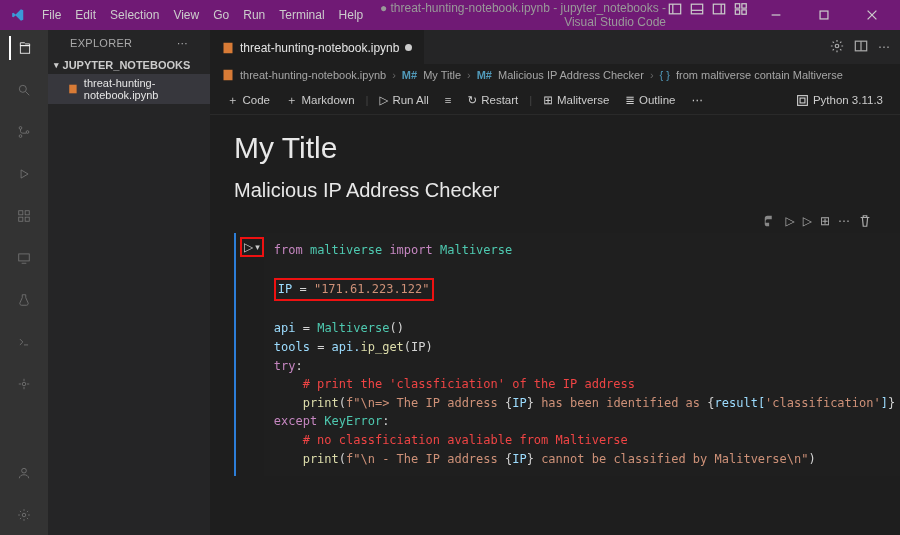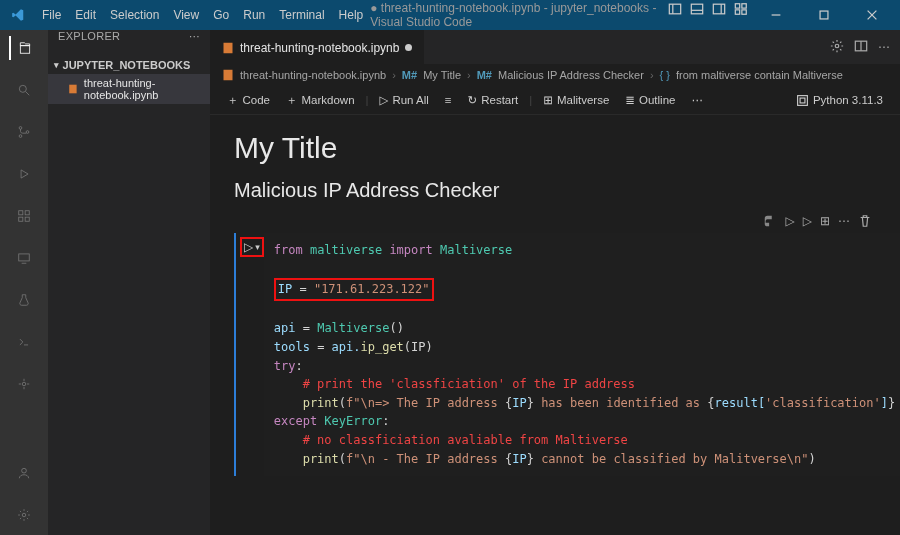--- a/index.html
+++ b/index.html
@@ -1,29 +1,29 @@
 <!DOCTYPE html>
 <html><head>
 <meta charset="utf-8">
 <style>
 html,body{margin:0;padding:0;width:900px;height:535px;background:#1e1e1e;color:#ccc;font-family:"Segoe UI",Arial,sans-serif;font-size:12px;overflow:hidden}
-.titlebar{height:30px;background:#0c4a6e;display:flex;align-items:center;-webkit-user-select:none}
+.titlebar{height:30px;background:#701a75;display:flex;align-items:center;-webkit-user-select:none}
 .titlebar .logo{width:35px;display:flex;justify-content:center}
 .titlebar .menus{display:flex}
 .titlebar .menuitem{padding:0 7px;height:30px;display:flex;align-items:center;color:#ccc;cursor:default}
-.titlebar .center{flex:1;text-align:left;color:#999;font-size:12px}
+.titlebar .center{flex:1;text-align:right;color:#999;font-size:12px}
 .titlebar .winbtns{display:flex;gap:4px;padding-right:6px}
 .iconbtn{width:18px;height:18px;display:flex;align-items:center;justify-content:center;color:#ccc}
 .winctrl{width:44px;height:30px;display:flex;align-items:center;justify-content:center;color:#ccc}
 .body{display:flex;height:505px}
 .activity{width:48px;background:#333333;display:flex;flex-direction:column;align-items:center;padding-top:6px;gap:18px}
 .activity .aicon{width:24px;height:24px;color:#777;display:flex;align-items:center;justify-content:center}
 .activity .aicon.active{color:#fff;border-left:2px solid #fff;margin-left:-2px;padding-left:2px}
 .sidebar{width:162px;background:#252526;display:flex;flex-direction:column}
-.sidebar .hdr{height:26px;display:flex;align-items:flex-start;justify-content:space-between;padding:0 10px;color:#aaa;font-size:11px;letter-spacing:.3px}
+.sidebar .hdr{height:26px;display:flex;align-items:center;justify-content:space-between;padding:0 22px;color:#aaa;font-size:11px;letter-spacing:.3px}
 .sidebar .section{padding:3px 6px;color:#ccc;font-size:11px;font-weight:600;display:flex;align-items:center;gap:4px}
 .sidebar .file{padding:3px 6px 3px 20px;background:#37373d;color:#e5e5e5;display:flex;align-items:center;gap:6px}
 .editor{flex:1;background:#1e1e1e;display:flex;flex-direction:column;min-width:0}
 .tabs{height:34px;background:#252526;display:flex;align-items:stretch}
 .tab{background:#1e1e1e;display:flex;align-items:center;padding:0 12px;gap:6px;color:#e5e5e5;border-top:1px solid #1e1e1e}
 .tab .dot{width:7px;height:7px;border-radius:50%;background:#ccc}
 .tabactions{margin-left:auto;display:flex;align-items:center;gap:10px;padding-right:10px;color:#aaa}
 .crumbs{height:22px;display:flex;align-items:center;gap:6px;padding:0 12px;color:#a6a6a6;font-size:11px}
 .crumbs .sep{color:#666}
 .nbtoolbar{height:28px;border-bottom:1px solid #2a2a2a;display:flex;align-items:center;gap:6px;padding:0 12px;color:#ccc;font-size:11.5px}

